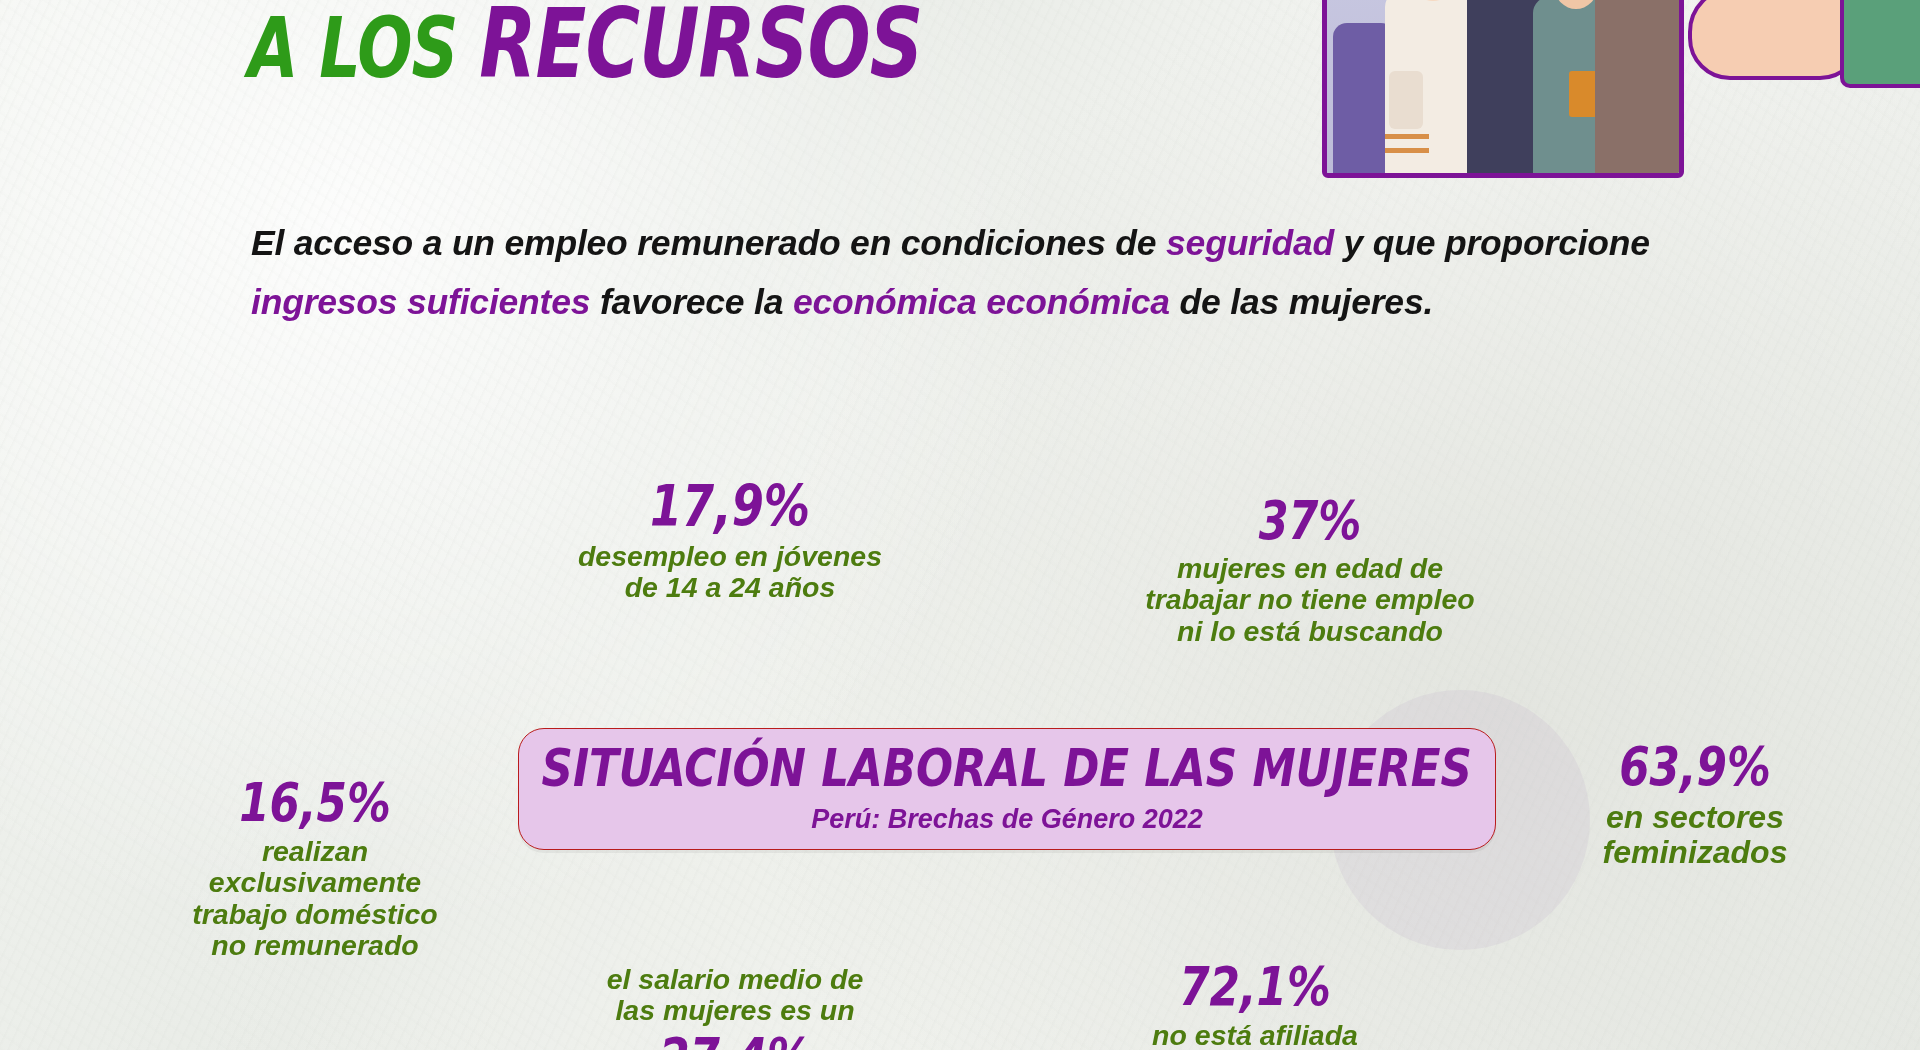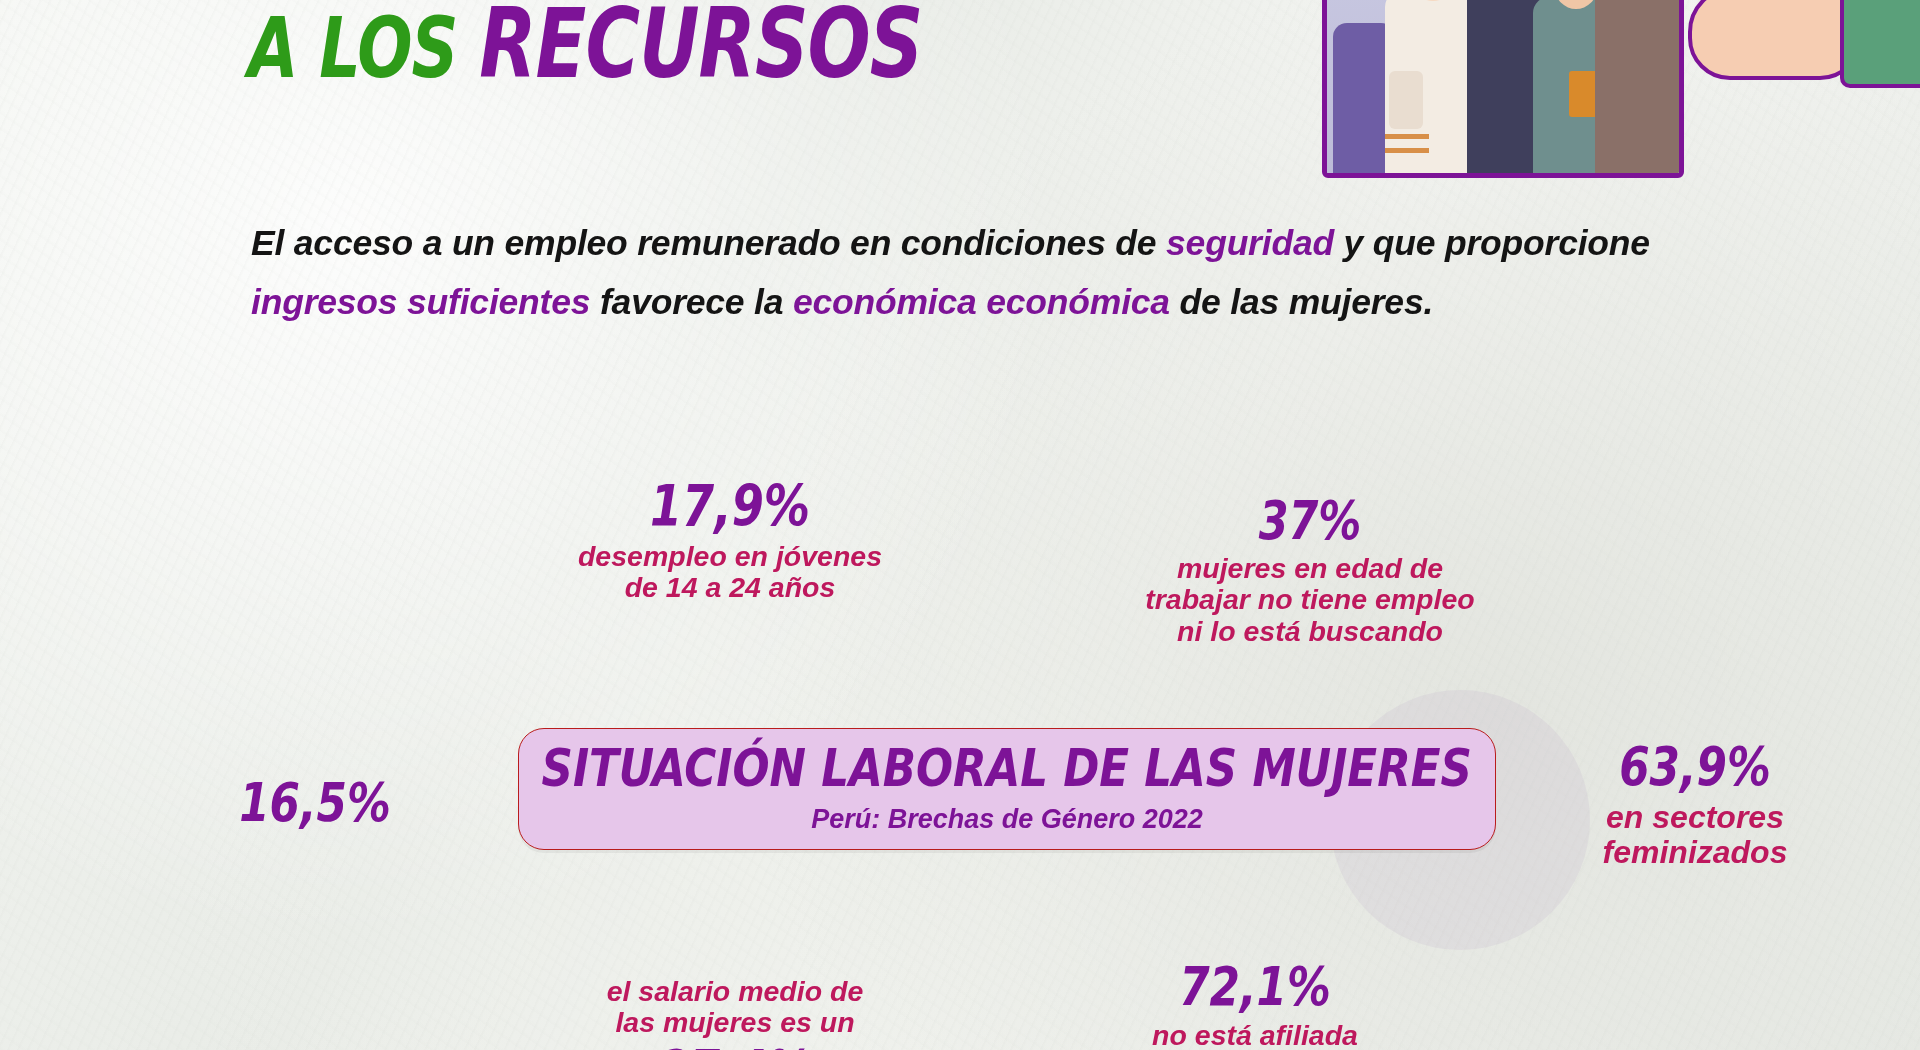--- a/index.html
+++ b/index.html
@@ -121,21 +121,21 @@
   
   .stat { position: absolute; text-align: center; }
   .stat .num {
     font-family: "DejaVu Sans Condensed", "Liberation Sans Narrow", "Liberation Sans", sans-serif;
     color: #7d1397;
     font-weight: bold;
     line-height: 1;
     transform: scaleX(0.9);
   }
   .stat .lbl {
-    color: #be185d;
+    color: #4d7c0f;
     font-weight: bold;
     line-height: 1.1;
     margin-top: 6px;
   }
 
   #stat-desempleo { left: 520px; top: 478px; width: 420px; }
   #stat-desempleo .num { font-size: 57px; }
   #stat-desempleo .lbl { font-size: 28.5px; }
 
   #stat-sinempleo { left: 1085px; top: 494px; width: 450px; }
@@ -144,21 +144,21 @@
 
   #stat-domestico { left: 150px; top: 740px; width: 330px; margin-top: 36px; }
   #stat-domestico .num { font-size: 54px; }
   #stat-domestico .lbl { font-size: 28.5px; }
 
   #stat-sectores { left: 1530px; top: 740px; width: 330px; }
   #stat-sectores .num { font-size: 54px; }
   #stat-sectores .lbl { font-size: 32px; }
 
   #stat-salario { left: 560px; top: 960px; width: 350px; }
-  #stat-salario .lbl { font-size: 28.5px; margin-top: 16px; }
+  #stat-salario .lbl { font-size: 28.5px; margin-top: 4px; }
   #stat-salario .num { font-size: 54px; margin-top: 4px; }
 
   #stat-afiliada { left: 1080px; top: 960px; width: 350px; }
   #stat-afiliada .num { font-size: 54px; }
   #stat-afiliada .lbl { font-size: 28.5px; }
 
   
   .banner {
     position: absolute;
     left: 518px;
@@ -249,20 +249,21 @@
     <div class="lbl">desempleo en jóvenes<br>de 14 a 24 años</div>
   </div>
 
   <div class="stat" id="stat-sinempleo">
     <div class="num">37%</div>
     <div class="lbl">mujeres en edad de<br>trabajar no tiene empleo<br>ni lo está buscando</div>
   </div>
 
   <div class="stat" id="stat-domestico">
     <div class="num">16,5%</div>
+    <div class="lbl">realizan<br>exclusivamente<br>trabajo doméstico<br>no remunerado</div>
   </div>
 
   <div class="stat" id="stat-sectores">
     <div class="num">63,9%</div>
     <div class="lbl">en sectores<br>feminizados</div>
   </div>
 
   <div class="stat" id="stat-salario">
     <div class="lbl">el salario medio de<br>las mujeres es un</div>
     <div class="num">27,4%</div>

